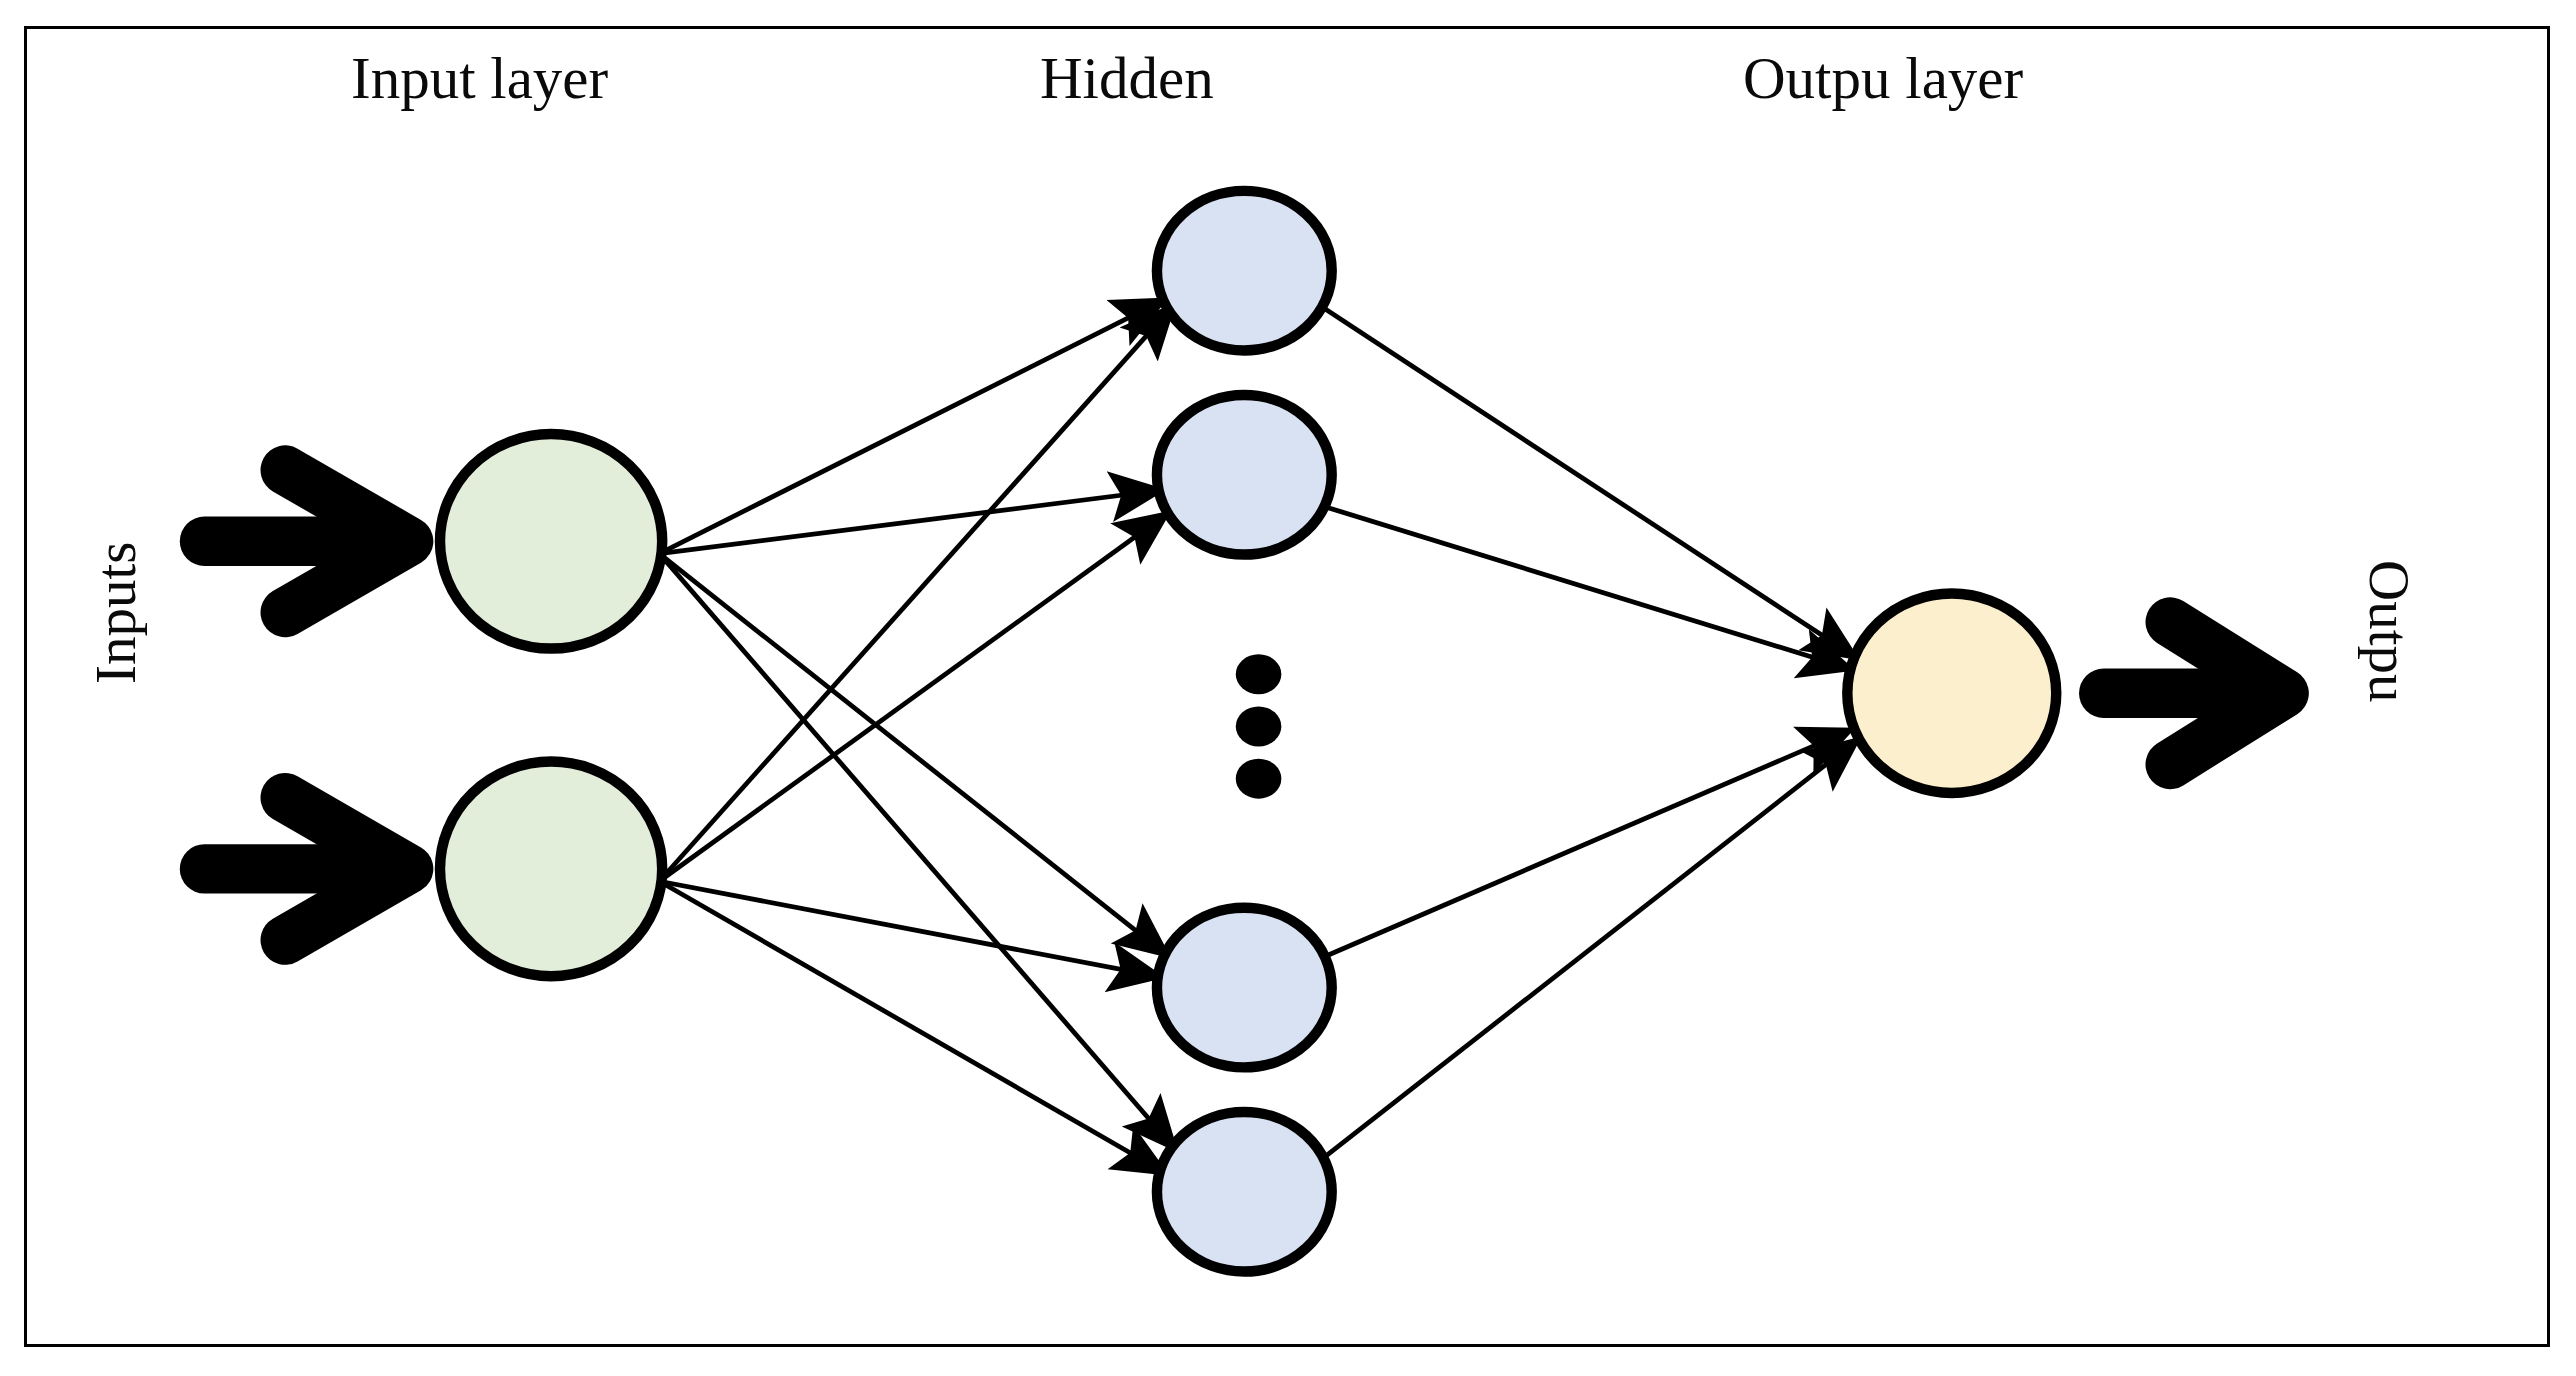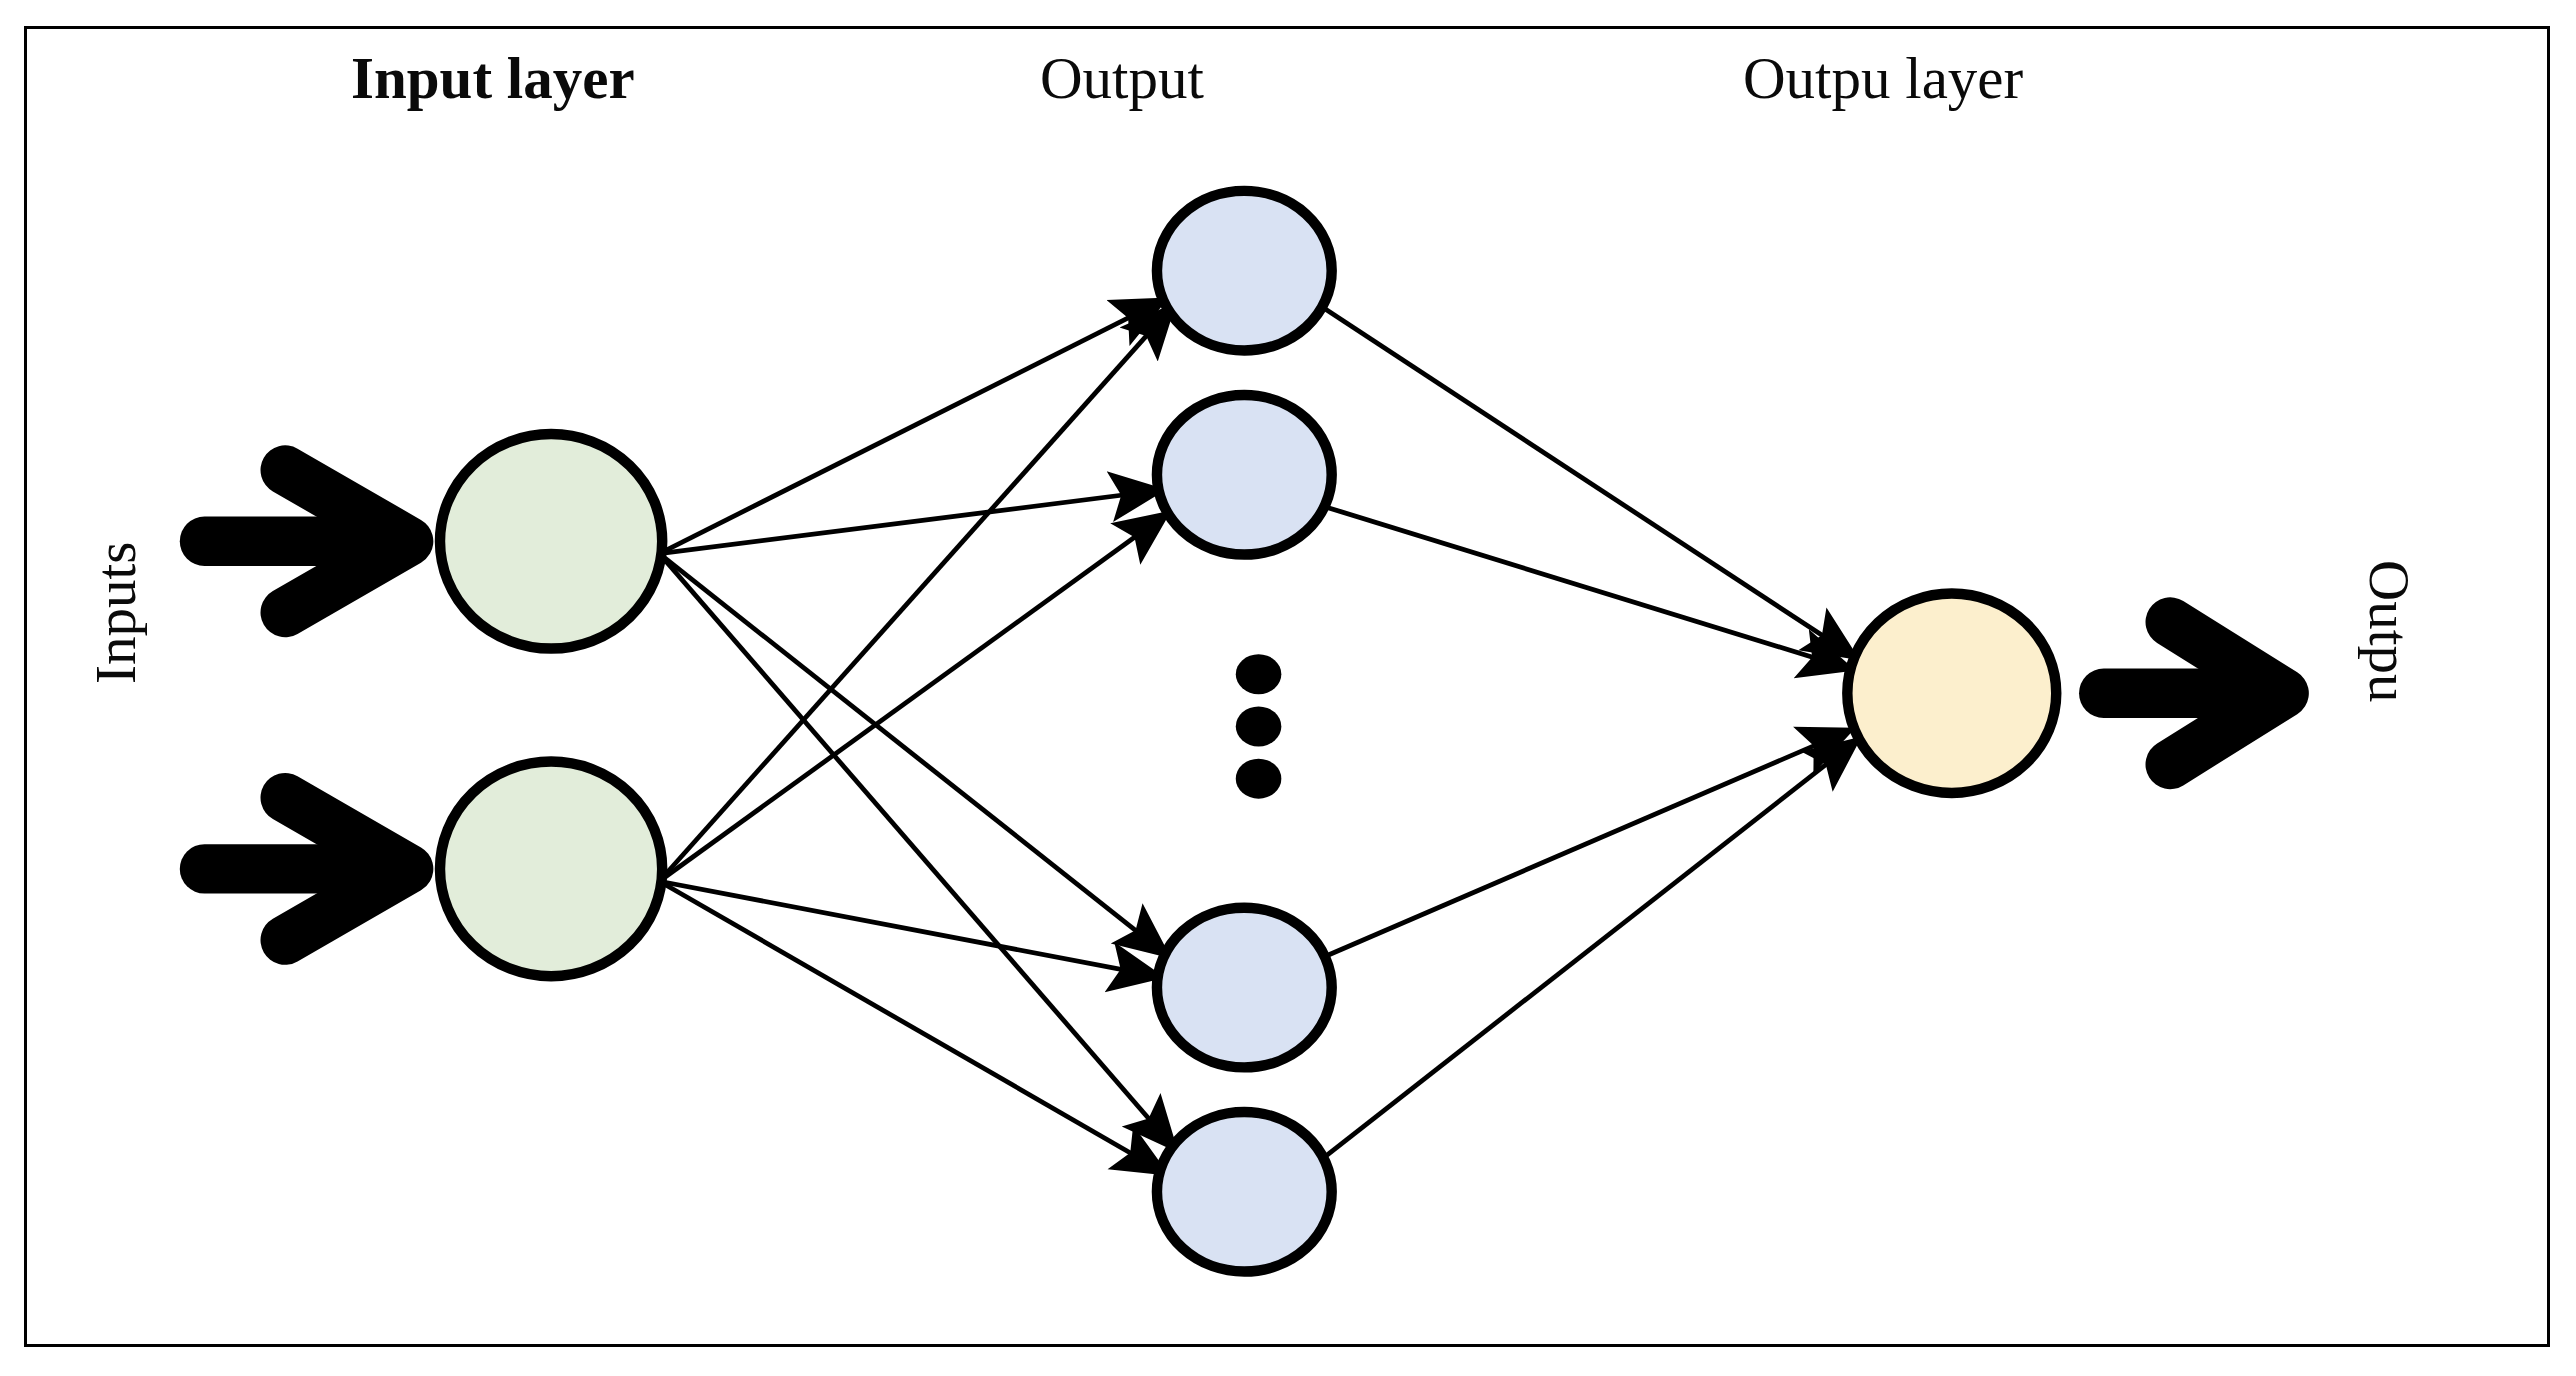--- a/index.html
+++ b/index.html
@@ -125,23 +125,23 @@
         <line x1="215" y1="915" x2="415" y2="915" stroke-width="52"></line>
         <polyline points="300,840 430,915 300,990" stroke-width="52" fill="none"></polyline>
       </g>
       <g>
         <line x1="2215" y1="730" x2="2385" y2="730" stroke-width="52"></line>
         <polyline points="2285,655 2405,730 2285,805" stroke-width="52" fill="none"></polyline>
       </g>
     </g>
   </svg>
 
-  <div class="layer-label" style="left:351px; top:49px;font-weight:bold;">Input layer</div>
+  <div class="layer-label" style="left:351px; top:49px;">Input layer</div>
 
-  <div class="layer-label" style="left:1040px; top:49px;">Output</div>
+  <div class="layer-label" style="left:1040px; top:49px;">Hidden</div>
 
   <div class="layer-label" style="left:1743px; top:49px;">Outpu layer</div>
 
   <div class="side-label" id="inputs-side-label">Inputs</div>
 
   <div class="side-label" id="output-side-label">Outpu</div>
 
 </div>
 
 

